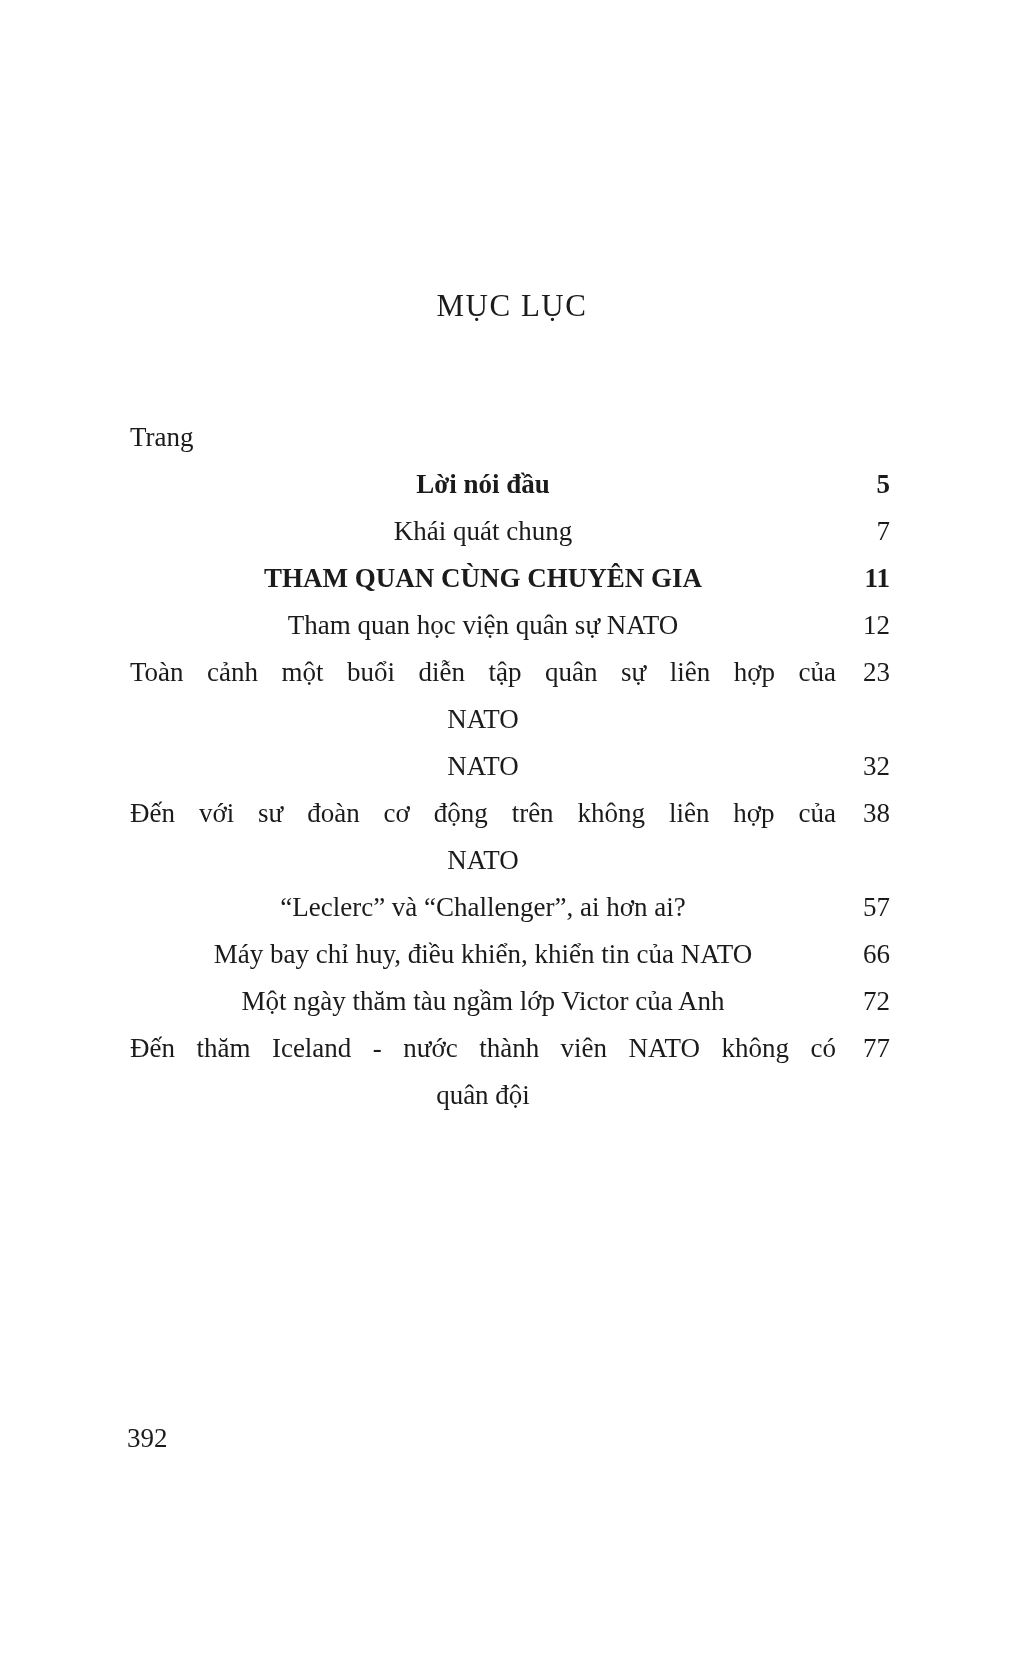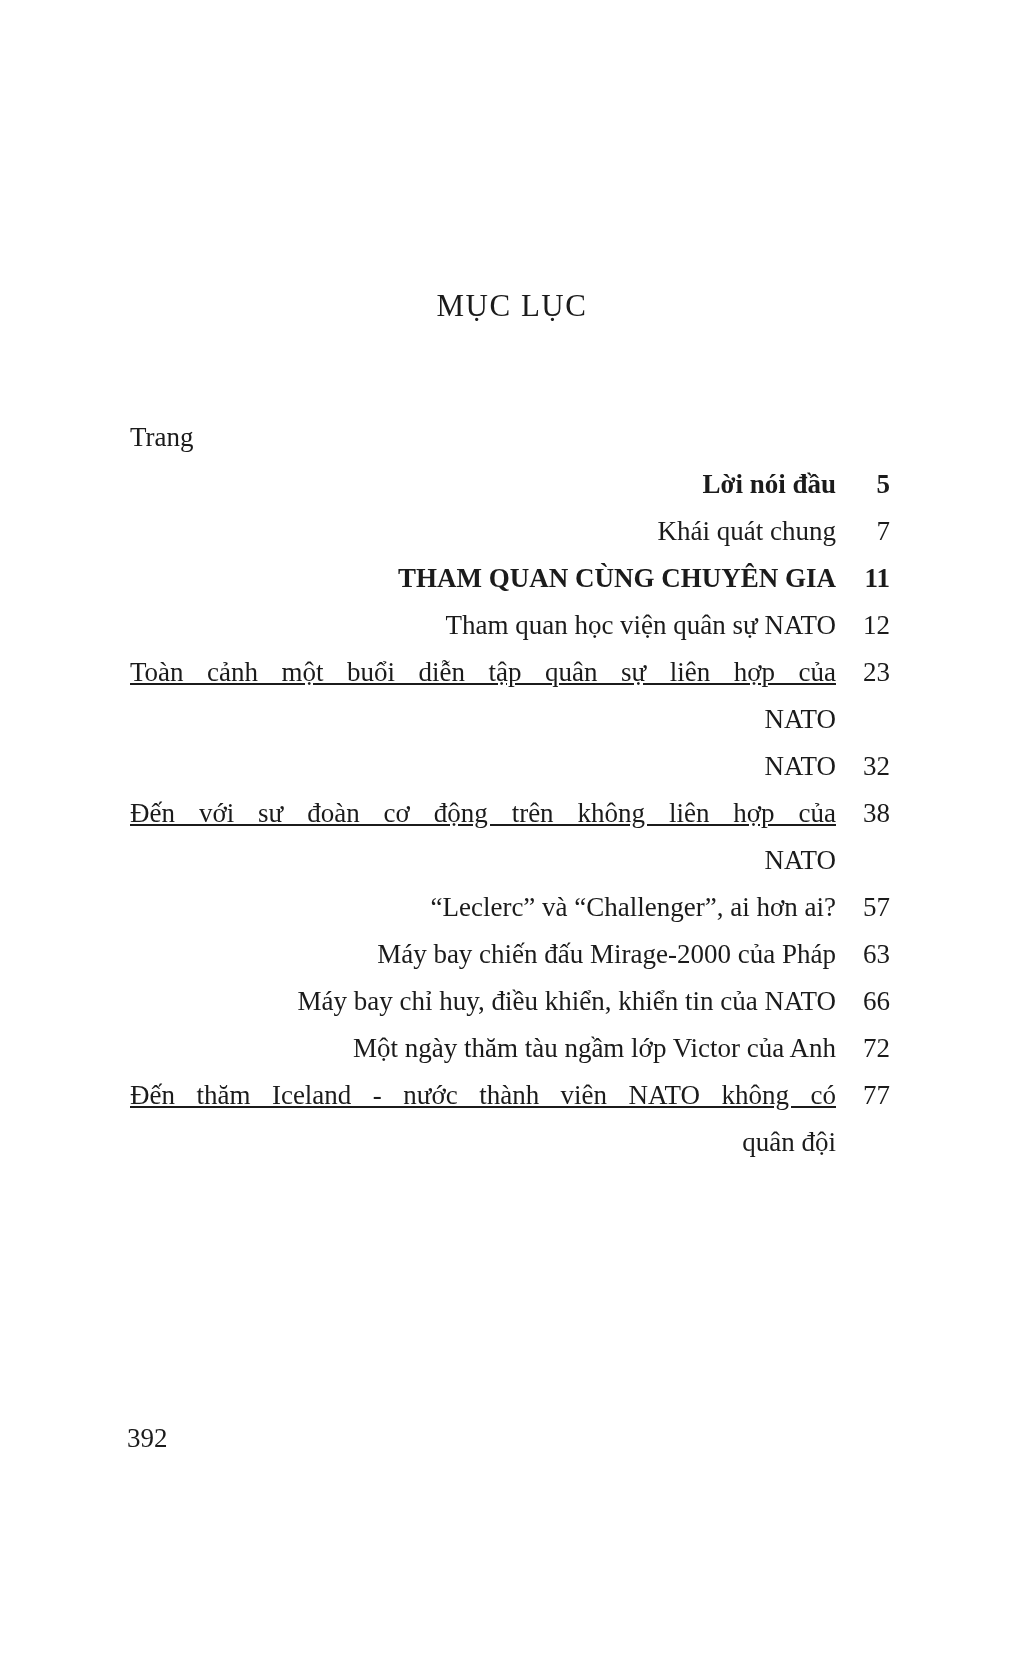--- a/index.html
+++ b/index.html
@@ -47,25 +47,24 @@
     font-size: 27px;
     line-height: 47px;
   }
   .toc-label {
     width: 706px;
   }
   .toc-label .jline {
     display: block;
     text-align: justify;
     text-align-last: justify;
-    text-decoration: underline;
   }
   .toc-label .lline {
     display: block;
-    text-align: right;
+    text-align: center;
   }
   .toc-page {
     flex: 1;
     text-align: right;
     white-space: nowrap;
   }
   .bold {
     font-weight: bold;
   }
   .folio {
@@ -129,26 +128,20 @@
         <div class="toc-page">38</div>
       </div>
       <div class="toc-row">
         <div class="toc-label">
           <span class="lline">“Leclerc” và “Challenger”, ai hơn ai?</span>
         </div>
         <div class="toc-page">57</div>
       </div>
       <div class="toc-row">
         <div class="toc-label">
-          <span class="lline">Máy bay chiến đấu Mirage-2000 của Pháp</span>
-        </div>
-        <div class="toc-page">63</div>
-      </div>
-      <div class="toc-row">
-        <div class="toc-label">
           <span class="lline">Máy bay chỉ huy, điều khiển, khiển tin của NATO</span>
         </div>
         <div class="toc-page">66</div>
       </div>
       <div class="toc-row">
         <div class="toc-label">
           <span class="lline">Một ngày thăm tàu ngầm lớp Victor của Anh</span>
         </div>
         <div class="toc-page">72</div>
       </div>

